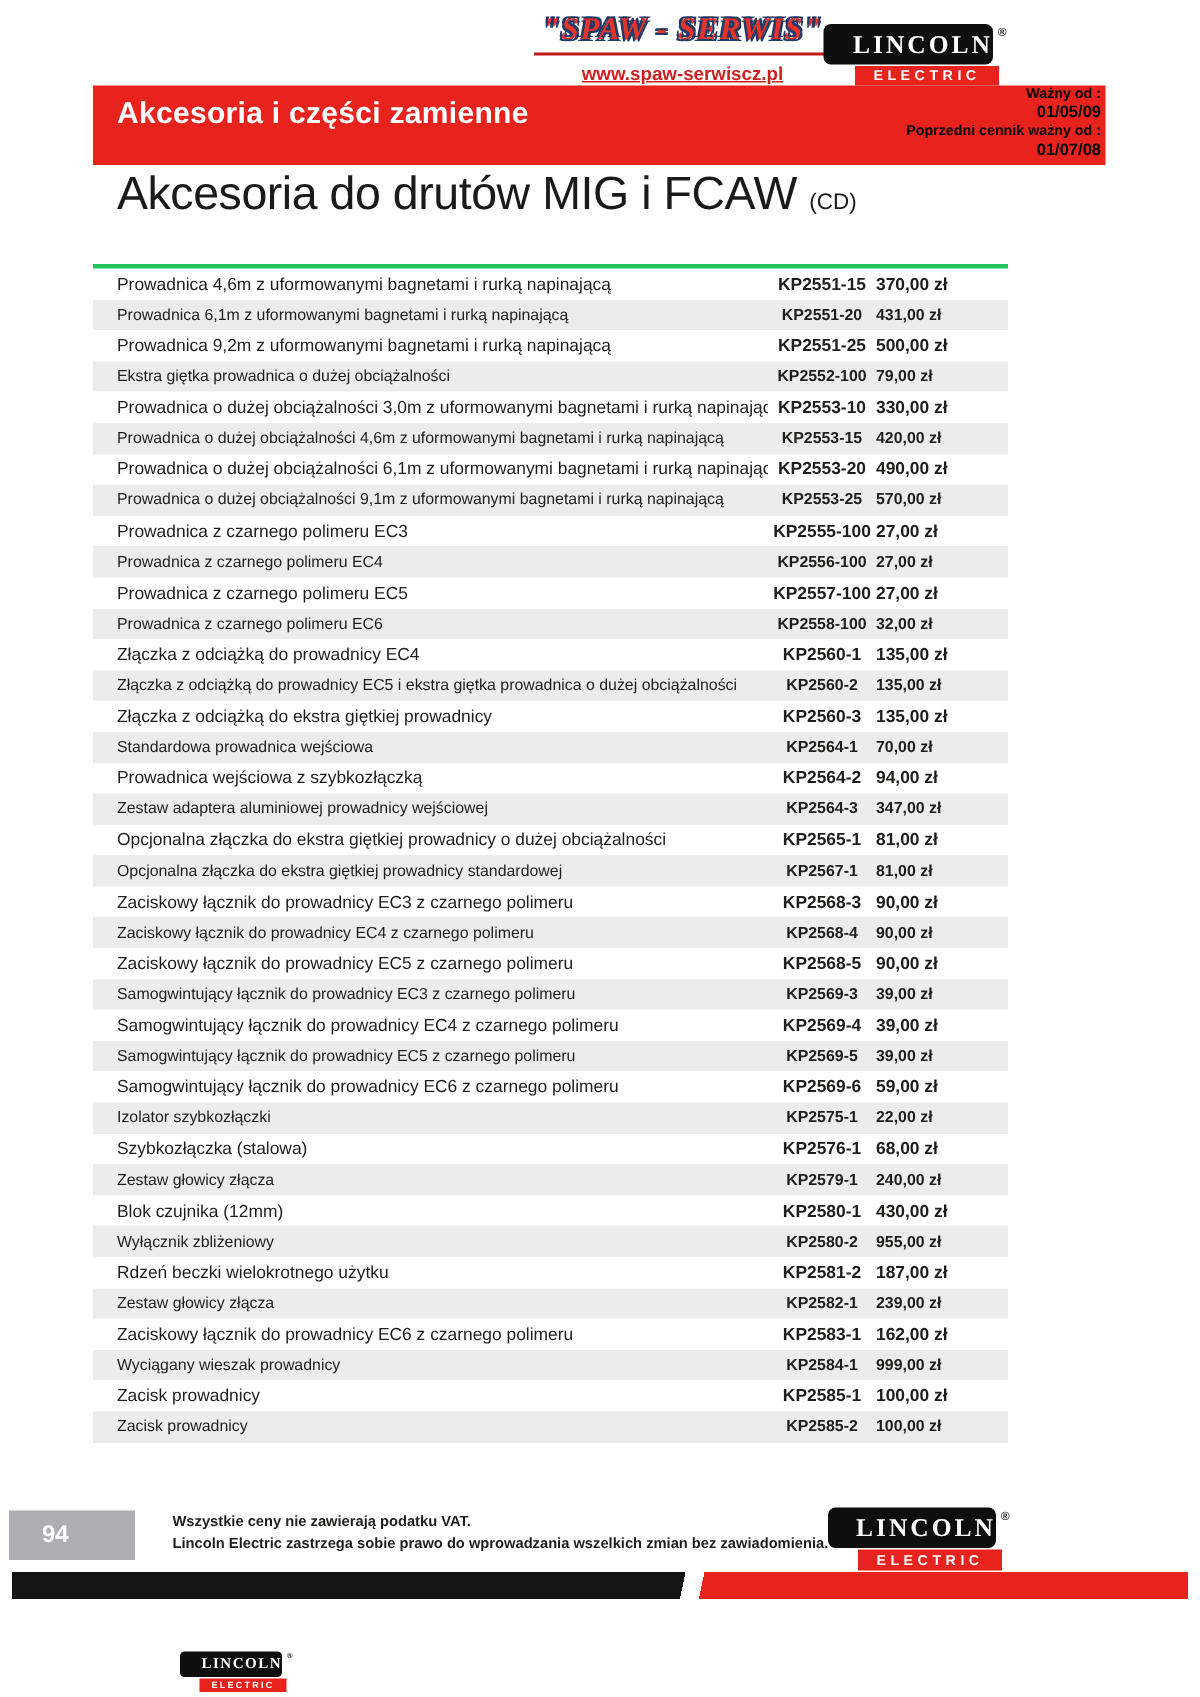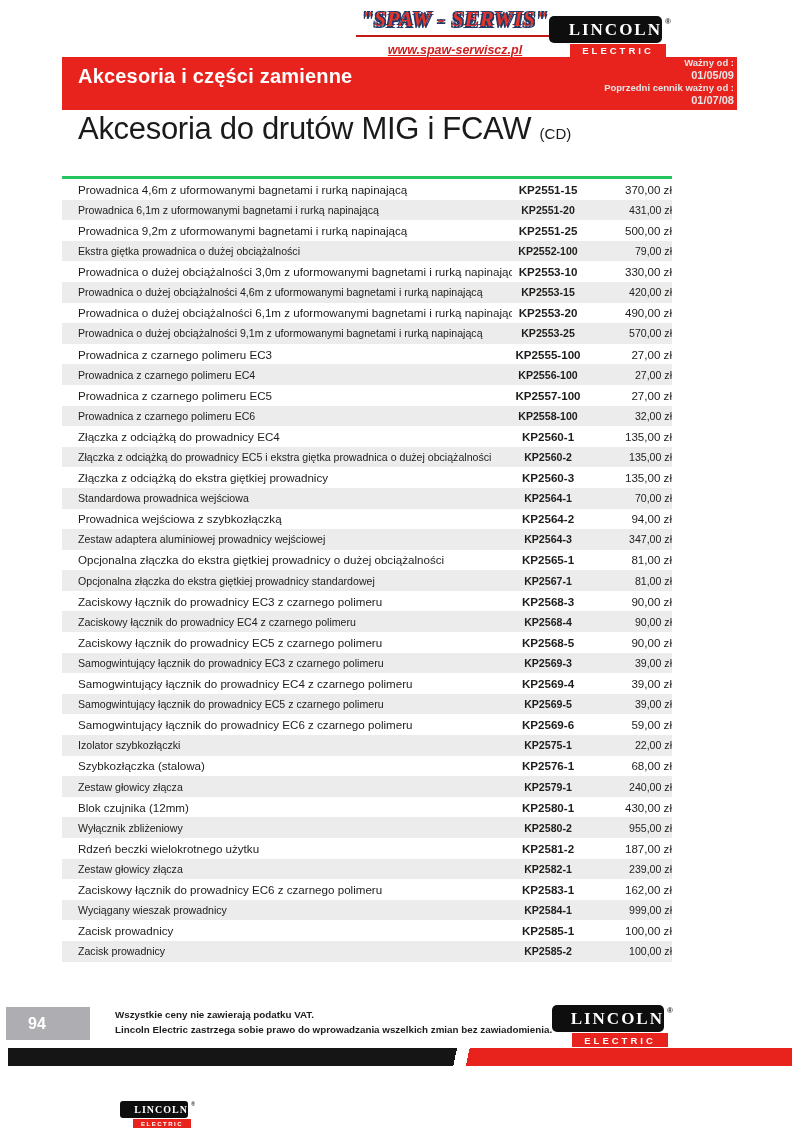--- a/index.html
+++ b/index.html
@@ -20,21 +20,21 @@
     font-style:italic; font-weight:bold;
     font-size:21px; letter-spacing:1px;
     color:#e6342b;
     text-shadow:-1.5px -1.5px 0 #243a66, 1.5px -1.5px 0 #243a66,
                 -1.5px 1.5px 0 #243a66, 1.5px 1.5px 0 #243a66;
     white-space:nowrap;
   }
   .brand-rule { height:2px; background:#c21b17; margin:3px 4px 3px 4px; }
   .brand-url {
     display:inline-block;
-    font-style:italic; font-weight:bold; font-size:12.5px;
+    font-weight:bold; font-size:12.5px;
     color:#cf1f1f; text-decoration:underline; cursor:pointer;
   }
 
   
   .lincoln { position:absolute; }
   .lincoln .lc-black {
     background:#0e0e0e; color:#fff;
     font-family:"Liberation Serif", serif; font-weight:bold;
     border-radius:5px; display:flex; align-items:center; justify-content:flex-end;
     letter-spacing:2px; position:relative;
@@ -57,35 +57,35 @@
   .lincoln-foot .lc-red { width:96px; height:14px; font-size:9.5px; margin:1px 0 0 20px; }
 
   .lincoln-mini { left:120px; top:1101px; }
   .lincoln-mini .lc-black { width:68px; height:17px; font-size:10px; letter-spacing:1px; border-radius:3px; }
   .lincoln-mini .reg { right:-8px; top:0; font-size:5px; }
   .lincoln-mini .lc-red { width:58px; height:9px; font-size:6px; letter-spacing:1.5px; margin:1px 0 0 13px; }
 
   
   .red-band { position:absolute; left:62px; top:57px; width:675px; height:53px; background:#e8231d; }
   .band-title { position:absolute; left:16px; top:8px; color:#ffffff; font-weight:bold; font-size:20px; letter-spacing:0.2px; }
-  .validity { position:absolute; right:3px; top:0; text-align:right; color:#e5e5e5; font-weight:bold; }
+  .validity { position:absolute; right:3px; top:0; text-align:right; color:#000000; font-weight:bold; }
   .validity .v-label { font-size:9.5px; line-height:12px; }
   .validity .v-date { font-size:11px; line-height:13px; }
 
   
   .section-title { position:absolute; left:78px; top:111px; font-size:31px; font-weight:400; color:#1a1a1a; letter-spacing:-0.3px; white-space:nowrap; }
   .section-title .suffix { font-size:15px; font-weight:normal; letter-spacing:0; }
 
   
   .price-table { position:absolute; left:62px; top:176px; width:610px; border-top:3px solid #22c55e; }
   .row { display:flex; align-items:center; height:20.6px; font-size:11.6px; white-space:nowrap; }
   .row.alt { background:#ececec; font-size:10.6px; }
   .row .name  { flex:1; padding-left:16px; overflow:hidden; }
   .row .code  { width:72px; text-align:center; font-weight:bold; }
-  .row .price { width:88px; text-align:right; font-weight:normal; }
+  .row .price { width:88px; font-weight:bold; }
 
   
   .page-num-box {
     position:absolute; left:6px; top:1007px; width:84px; height:33px;
     background:#aeaeb2; color:#fff; font-weight:bold; font-size:16px;
     display:flex; align-items:center; padding-left:22px;
   }
   .footer-notes { position:absolute; left:115px; top:1008px; font-weight:bold; font-size:9.8px; line-height:14.5px; color:#1d1d1b; }
   .bottom-bar {
     position:absolute; left:8px; top:1048px; width:784px; height:18px;

